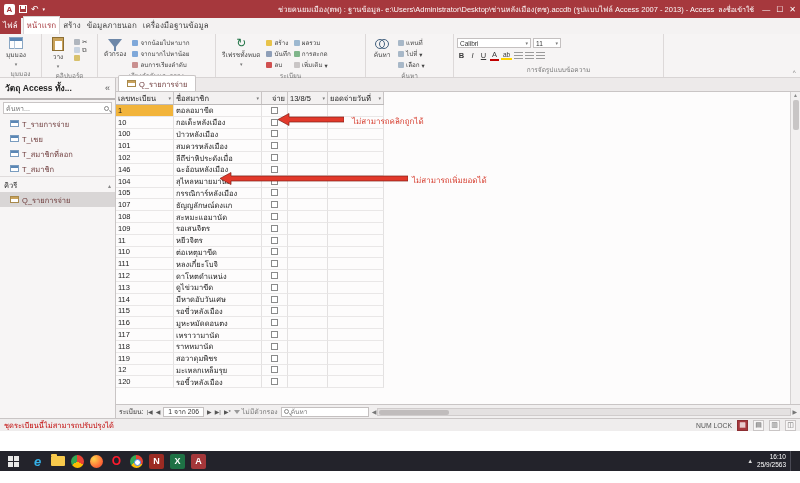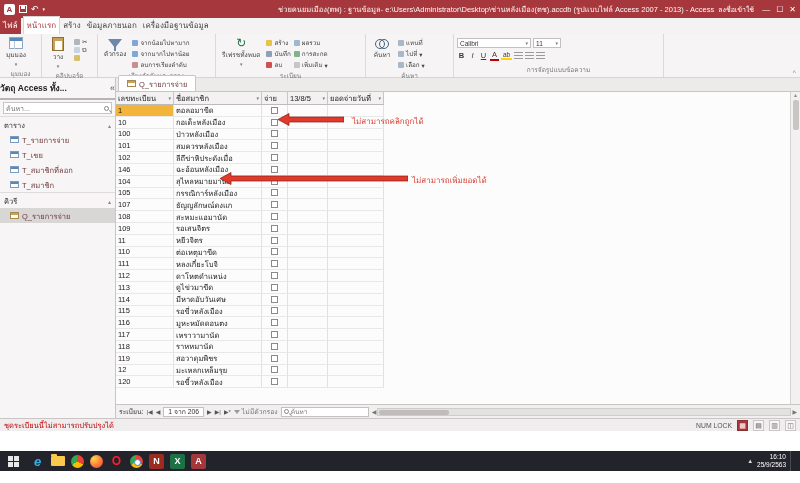--- a/index.html
+++ b/index.html
@@ -51,42 +51,42 @@
 .fbtn.b{font-weight:bold;}.fbtn.i{font-style:italic;}.fbtn.u{text-decoration:underline;}
 .fbtn.fc{border-bottom:2px solid #c00000;}
 .fbtn.hl{border-bottom:2px solid #ffd400;font-size:6.5px;width:11px;}
 .al{width:9px;height:7px;background:repeating-linear-gradient(#9a9a9a 0 1px,transparent 1px 3px);}
 .collapse-ribbon{position:absolute;right:4px;bottom:2px;font-size:6px;color:#888;}
 
 
 .workarea{position:absolute;left:0;top:78px;width:800px;height:340px;display:flex;}
 
 .navpane{width:116px;background:#f7f5f5;border-right:1px solid #c9c5c5;display:flex;flex-direction:column;font-size:7.5px;}
-.nav-title{display:flex;align-items:center;justify-content:space-between;padding:3px 0;border-bottom:2px solid #b8b4b4;font-weight:bold;font-size:8.5px;color:#222;}
+.nav-title{display:flex;align-items:center;justify-content:space-between;padding:3px 5px;border-bottom:2px solid #b8b4b4;font-weight:bold;font-size:8.5px;color:#222;}
 .nav-title .chev{font-weight:normal;color:#555;font-size:9px;}
 .nav-search{display:flex;align-items:center;margin:2px 3px;border:1px solid #c9c5c5;background:#fff;height:12px;padding:0 2px;}
 .nav-search input{border:none;outline:none;width:100%;font-size:7px;color:#555;background:transparent;}
 .mag{width:5px;height:5px;border:1px solid #888;border-radius:50%;position:relative;flex:0 0 auto;}
 .mag:after{content:"";position:absolute;left:4px;top:4px;width:3px;height:1px;background:#888;transform:rotate(45deg);}
 .nsec{display:flex;justify-content:space-between;align-items:center;padding:2px 4px 1px;border-top:1px solid #e0dcdc;color:#333;font-size:7.5px;}
 .nsec-arr{color:#888;font-size:6px;}
 .nitem{display:flex;align-items:center;gap:3px;padding:1.5px 4px 1.5px 10px;color:#6d3a3a;white-space:nowrap;}
 .nitem.sel{background:#d9d6d6;}
 .nicon{width:9px;height:7px;border:1px solid #7a9cbf;background:linear-gradient(#5b87b5 0 2px,#fff 2px);flex:0 0 auto;}
 .nicon.q{background:linear-gradient(#c9a25a 0 2px,#fff 2px);border-color:#a8894c;}
 
 
 .sheetarea{flex:1;display:flex;flex-direction:column;background:#fdfcfc;position:relative;}
 .doc-tabs{height:14px;background:#edeaea;border-bottom:1px solid #c9c5c5;display:flex;align-items:flex-end;padding-left:2px;}
 .doc-tab{background:#fff;border:1px solid #c9c5c5;border-bottom:none;font-size:7.5px;color:#6d3a3a;display:flex;align-items:center;gap:3px;padding:1.5px 8px;border-radius:2px 2px 0 0;}
 .grid-wrap{flex:1;position:relative;overflow:hidden;}
 .grid-header{display:flex;height:13px;background:#f3f1f1;border-bottom:1px solid #bdbaba;width:268px;}
 .hcell{display:flex;align-items:center;justify-content:space-between;border-right:1px solid #c9c5c5;font-size:7.5px;color:#222;padding:0 2px;white-space:nowrap;overflow:hidden;}
 .harrow{font-size:5px;color:#777;margin-left:1px;}
-.c-id{width:58px;}.c-name{width:88px;}.c-pay{width:26px;justify-content:flex-start;}.c-date{width:40px;}.c-amt{width:56px;}
+.c-id{width:58px;}.c-name{width:88px;}.c-pay{width:26px;justify-content:flex-end;}.c-date{width:40px;}.c-amt{width:56px;}
 .grow{display:flex;height:11.8px;width:268px;}
 .cell{border-right:1px solid #e3e1e1;border-bottom:1px solid #e9e7e7;font-size:7.5px;color:#1a1a1a;display:flex;align-items:center;padding:0 2px;white-space:nowrap;overflow:hidden;}
 .cell.c-pay{justify-content:center;}
 .cell.cur{background:#f2b43b;}
 .cb{width:7px;height:7px;border:1px solid #8a8a8a;background:#fff;}
 .vscroll{position:absolute;right:0;top:0;bottom:0;width:10px;background:#f2f0f0;border-left:1px solid #d5d2d2;display:flex;flex-direction:column;align-items:center;font-size:5px;color:#888;}
 .vthumb{width:6px;height:30px;background:#c8c5c5;margin-top:2px;border-radius:2px;}
 .annot{position:absolute;}
 .annot-label{position:absolute;color:#d63b2c;font-size:8px;white-space:nowrap;}
 
@@ -96,21 +96,21 @@
 .rn-pos{background:#fff;border:1px solid #c4c0c0;padding:0 4px;height:10px;display:flex;align-items:center;}
 .rn-filter{display:flex;align-items:center;gap:2px;color:#777;}
 .minifunnel{width:0;height:0;border-left:3px solid transparent;border-right:3px solid transparent;border-top:4px solid #999;}
 .rn-search{display:flex;align-items:center;background:#fff;border:1px solid #c4c0c0;height:10px;width:88px;padding:0 2px;gap:2px;}
 .rn-search input{border:none;outline:none;width:100%;font-size:6.5px;background:transparent;color:#555;}
 .hscroll{flex:1;display:flex;align-items:center;gap:1px;color:#777;font-size:6px;}
 .htrack{flex:1;height:8px;background:#e4e1e1;border:1px solid #d0cccc;position:relative;}
 .hthumb{position:absolute;left:1px;top:1px;width:70px;height:5px;background:#c0bcbc;border-radius:2px;}
 
 
-.statusbar{position:absolute;left:0;top:418px;width:800px;height:13px;background:#efeded;border-top:1px solid #c9c5c5;display:flex;align-items:flex-end;padding:0 4px;font-size:7.5px;}
+.statusbar{position:absolute;left:0;top:418px;width:800px;height:13px;background:#efeded;border-top:1px solid #c9c5c5;display:flex;align-items:center;padding:0 4px;font-size:7.5px;}
 .status-msg{color:#c00000;}
 .status-right{margin-left:auto;display:flex;align-items:center;gap:5px;}
 .numlock{font-size:6.8px;color:#555;}
 .viewbtn{width:11px;height:11px;border:1px solid #c9c5c5;background:#f8f6f6;font-size:7px;color:#666;display:flex;align-items:center;justify-content:center;}
 .viewbtn.active{background:#a6383d;color:#fff;border-color:#8c2e32;}
 
 
 .desktop-gap{position:absolute;left:0;top:431px;width:800px;height:20px;background:#fff;}
 .taskbar{position:absolute;left:0;top:451px;width:800px;height:20px;background:#23232b;display:flex;align-items:center;color:#fff;}
 .startbtn{width:26px;height:20px;display:flex;align-items:center;justify-content:center;}
@@ -307,24 +307,20 @@
     <div class="navpane">
       <div class="nav-title">
         <span>วัตถุ Access ทั้ง...</span>
         <span class="chev">«</span>
       </div>
       <div class="nav-search">
         <input placeholder="ค้นหา..." style="">
         <span class="mag"></span>
       </div>
       <div>
-          <div class="nsec">
-            <span>ตาราง</span>
-            <span class="nsec-arr">▴</span>
-          </div>
           <div class="nitem">
             <span class="nicon"></span>
             <span>T_รายการจ่าย</span>
           </div>
           <div class="nitem">
             <span class="nicon"></span>
             <span>T_เชย</span>
           </div>
           <div class="nitem">
             <span class="nicon"></span>

